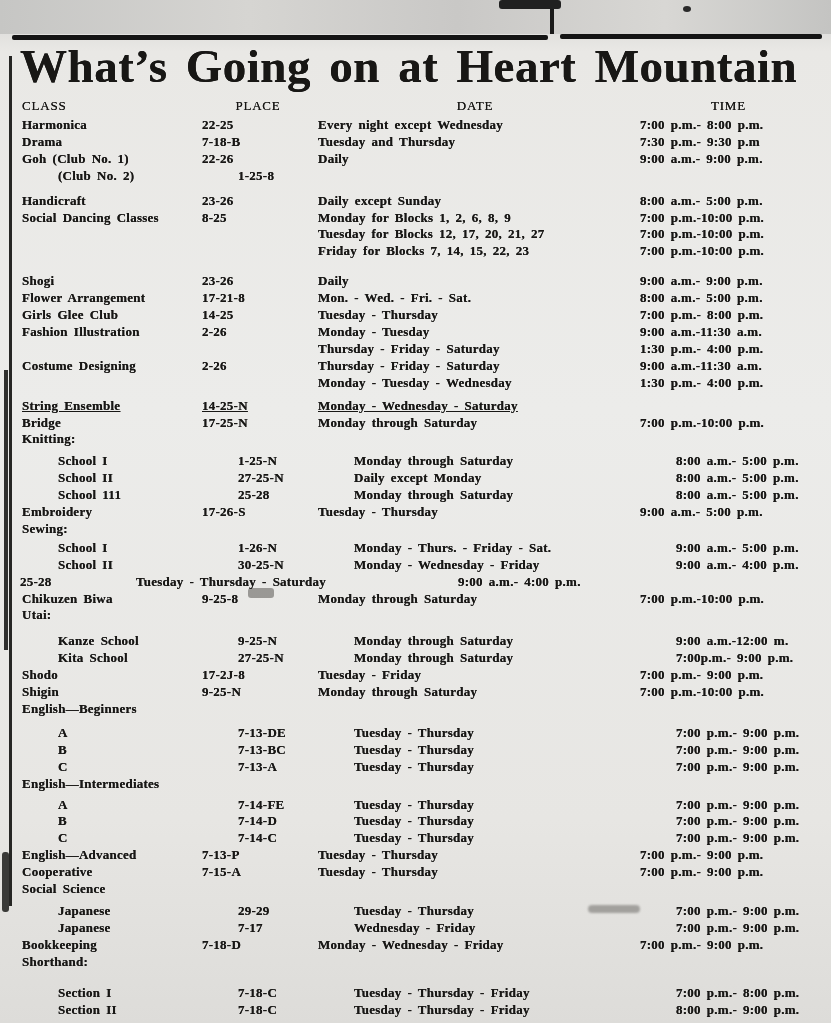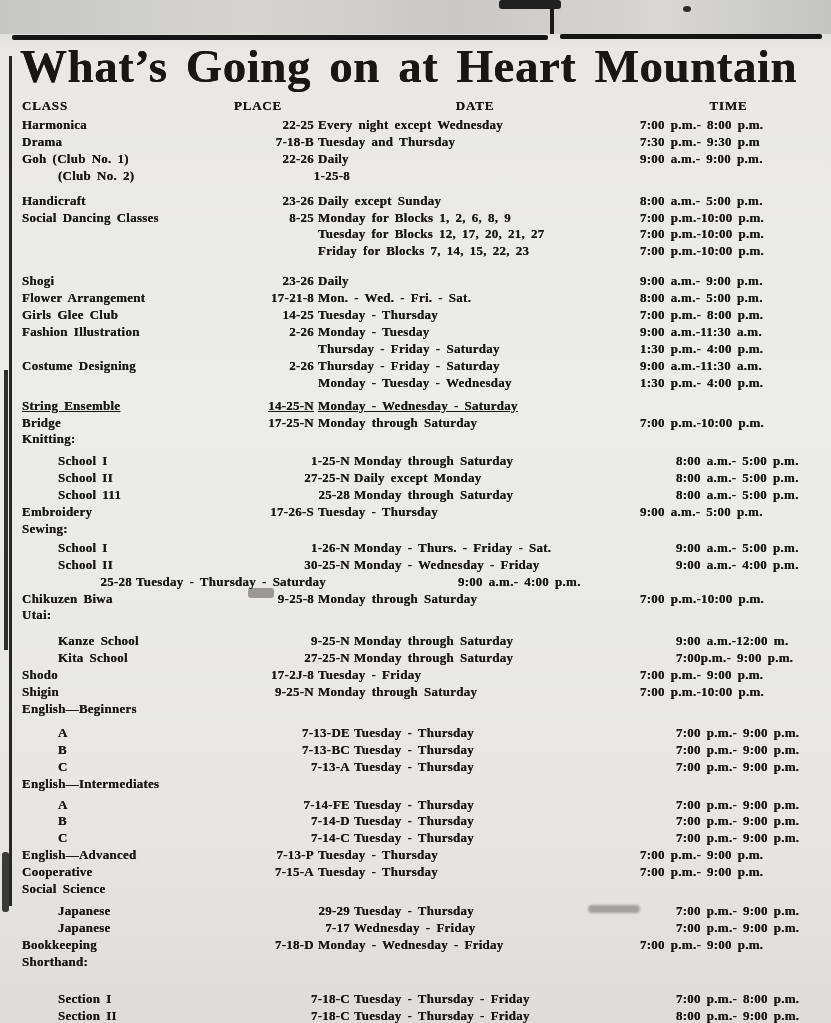--- a/index.html
+++ b/index.html
@@ -25,27 +25,27 @@
   .edge-blot{position:absolute;top:852px;left:2px;width:7px;height:60px;background:#3a3a38;border-radius:3px;}
   .smudge-book{position:absolute;top:905px;left:588px;width:52px;height:8px;background:#55534f;opacity:.45;border-radius:4px;filter:blur(1px);}
   .smudge-utai{position:absolute;top:588px;left:248px;width:26px;height:10px;background:#4c4a46;opacity:.5;border-radius:3px;filter:blur(.5px);}
 
   .content{position:relative;padding:38px 10px 0 20px;}
   .title{
     font-size:47px;font-weight:800;letter-spacing:.5px;word-spacing:6px;
     margin:2px 0 6px 0;line-height:52px;white-space:nowrap;
     text-shadow:0 0 .6px #111;
   }
-  .hdr-row{display:flex;font-size:13px;font-weight:700;letter-spacing:.8px;
+  .hdr-row{display:flex;font-size:13px;font-weight:400;letter-spacing:.8px;
     margin-bottom:3px;text-shadow:0 0 .4px #222;}
   .rows{font-size:13px;font-weight:700;letter-spacing:.25px;word-spacing:2.5px;}
   .row{display:flex;min-height:16.9px;line-height:16.9px;text-shadow:0 0 .4px #333;}
   .c1{width:180px;padding-left:2px;white-space:nowrap;}
   .row.indent .c1{padding-left:38px;}
-  .c2{width:112px;text-align:right;white-space:nowrap;}
+  .c2{width:112px;text-align:left;white-space:nowrap;}
   .c3{width:322px;padding-left:4px;white-space:nowrap;}
   .c4{flex:1;white-space:nowrap;}
   .h1{width:180px;padding-left:2px;}
   .h2{width:112px;text-align:center;}
   .h3{width:322px;text-align:center;}
   .h4{flex:1;text-align:center;}
 </style>
 </head>
 <body>
 
@@ -347,21 +347,21 @@
           <div class="c2">7-18-D</div>
           <div class="c3">Monday - Wednesday - Friday</div>
           <div class="c4">7:00 p.m.- 9:00 p.m.</div>
         </div>
         <div class="row">
           <div class="c1">Shorthand:</div>
           <div class="c2"></div>
           <div class="c3"></div>
           <div class="c4"></div>
         </div>
-        <div class="row indent" style="margin-top: 20px;">
+        <div class="row indent" style="margin-top: 14px;">
           <div class="c1">Section I</div>
           <div class="c2">7-18-C</div>
           <div class="c3">Tuesday - Thursday - Friday</div>
           <div class="c4">7:00 p.m.- 8:00 p.m.</div>
         </div>
         <div class="row indent">
           <div class="c1">Section II</div>
           <div class="c2">7-18-C</div>
           <div class="c3">Tuesday - Thursday - Friday</div>
           <div class="c4">8:00 p.m.- 9:00 p.m.</div>

